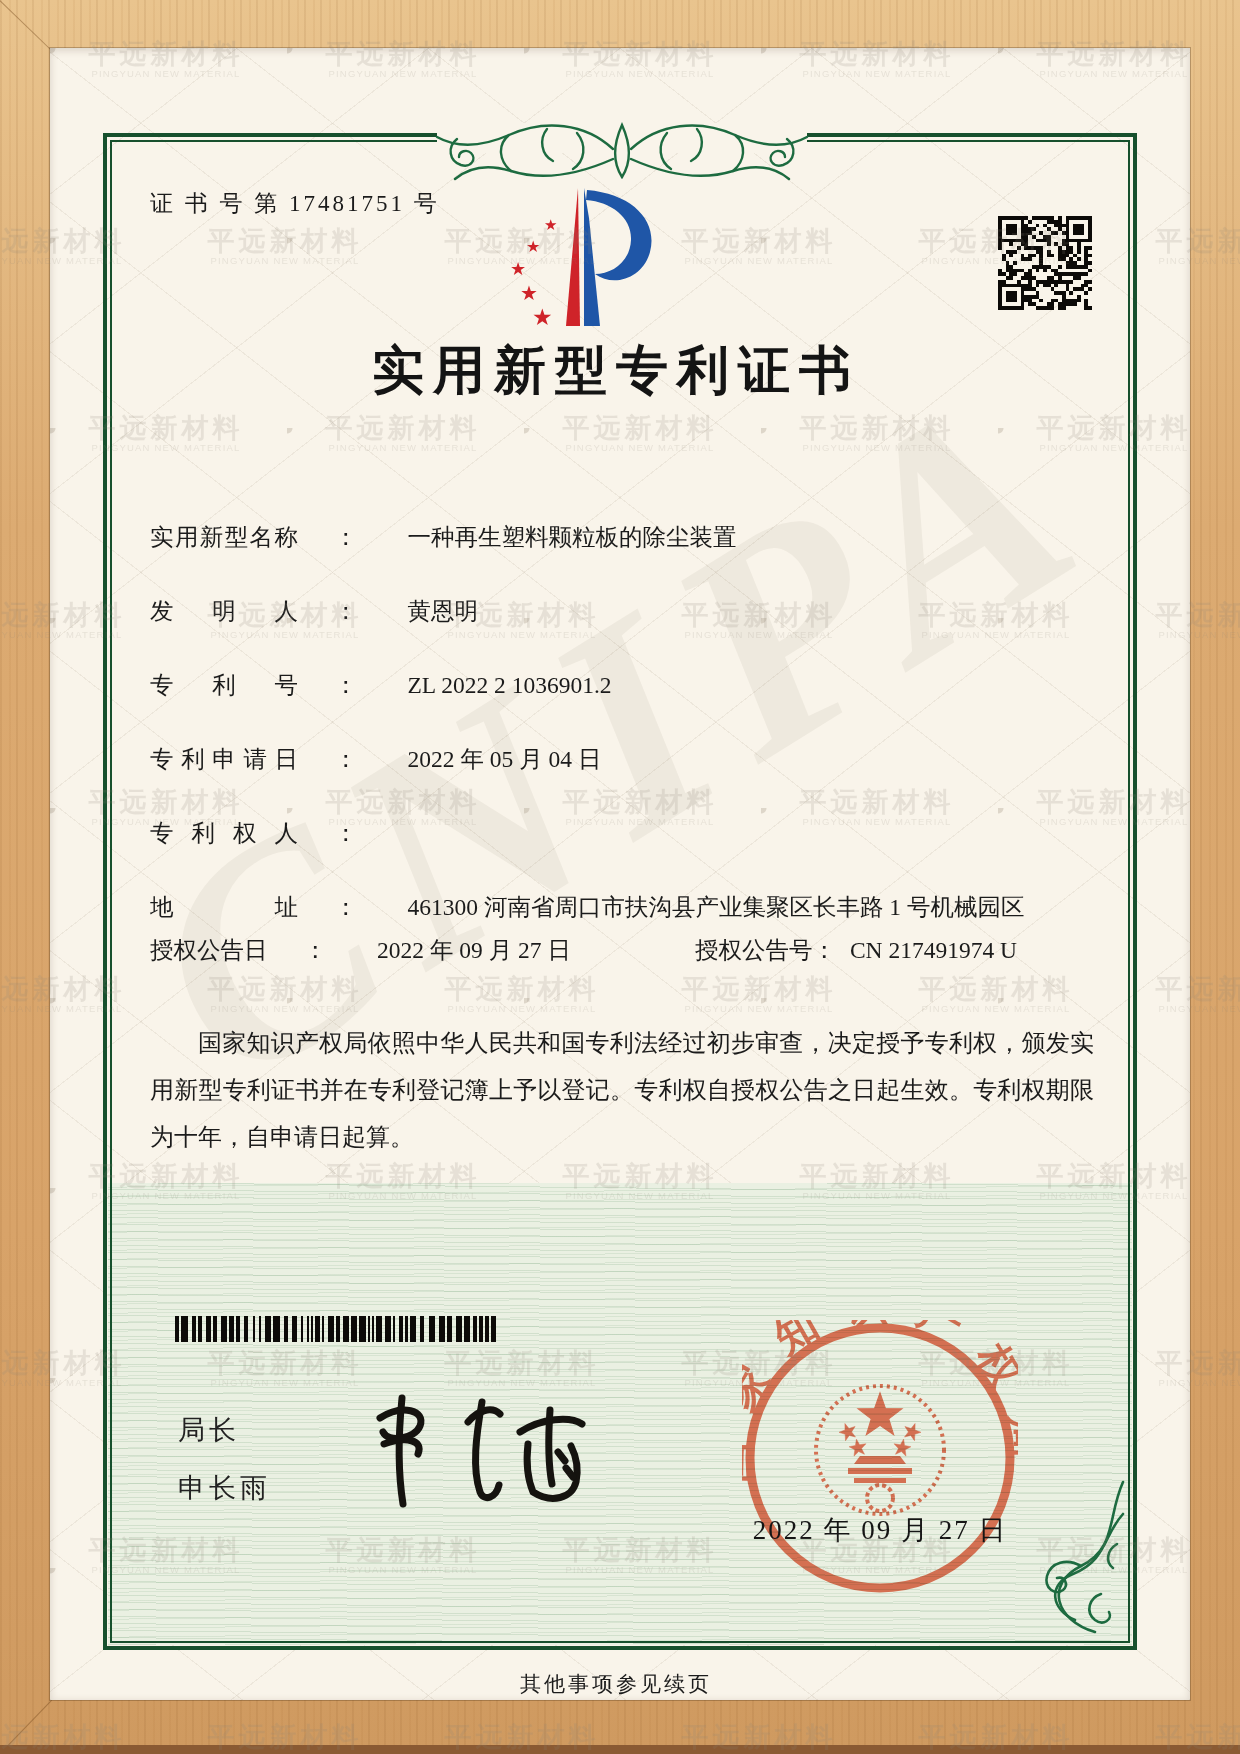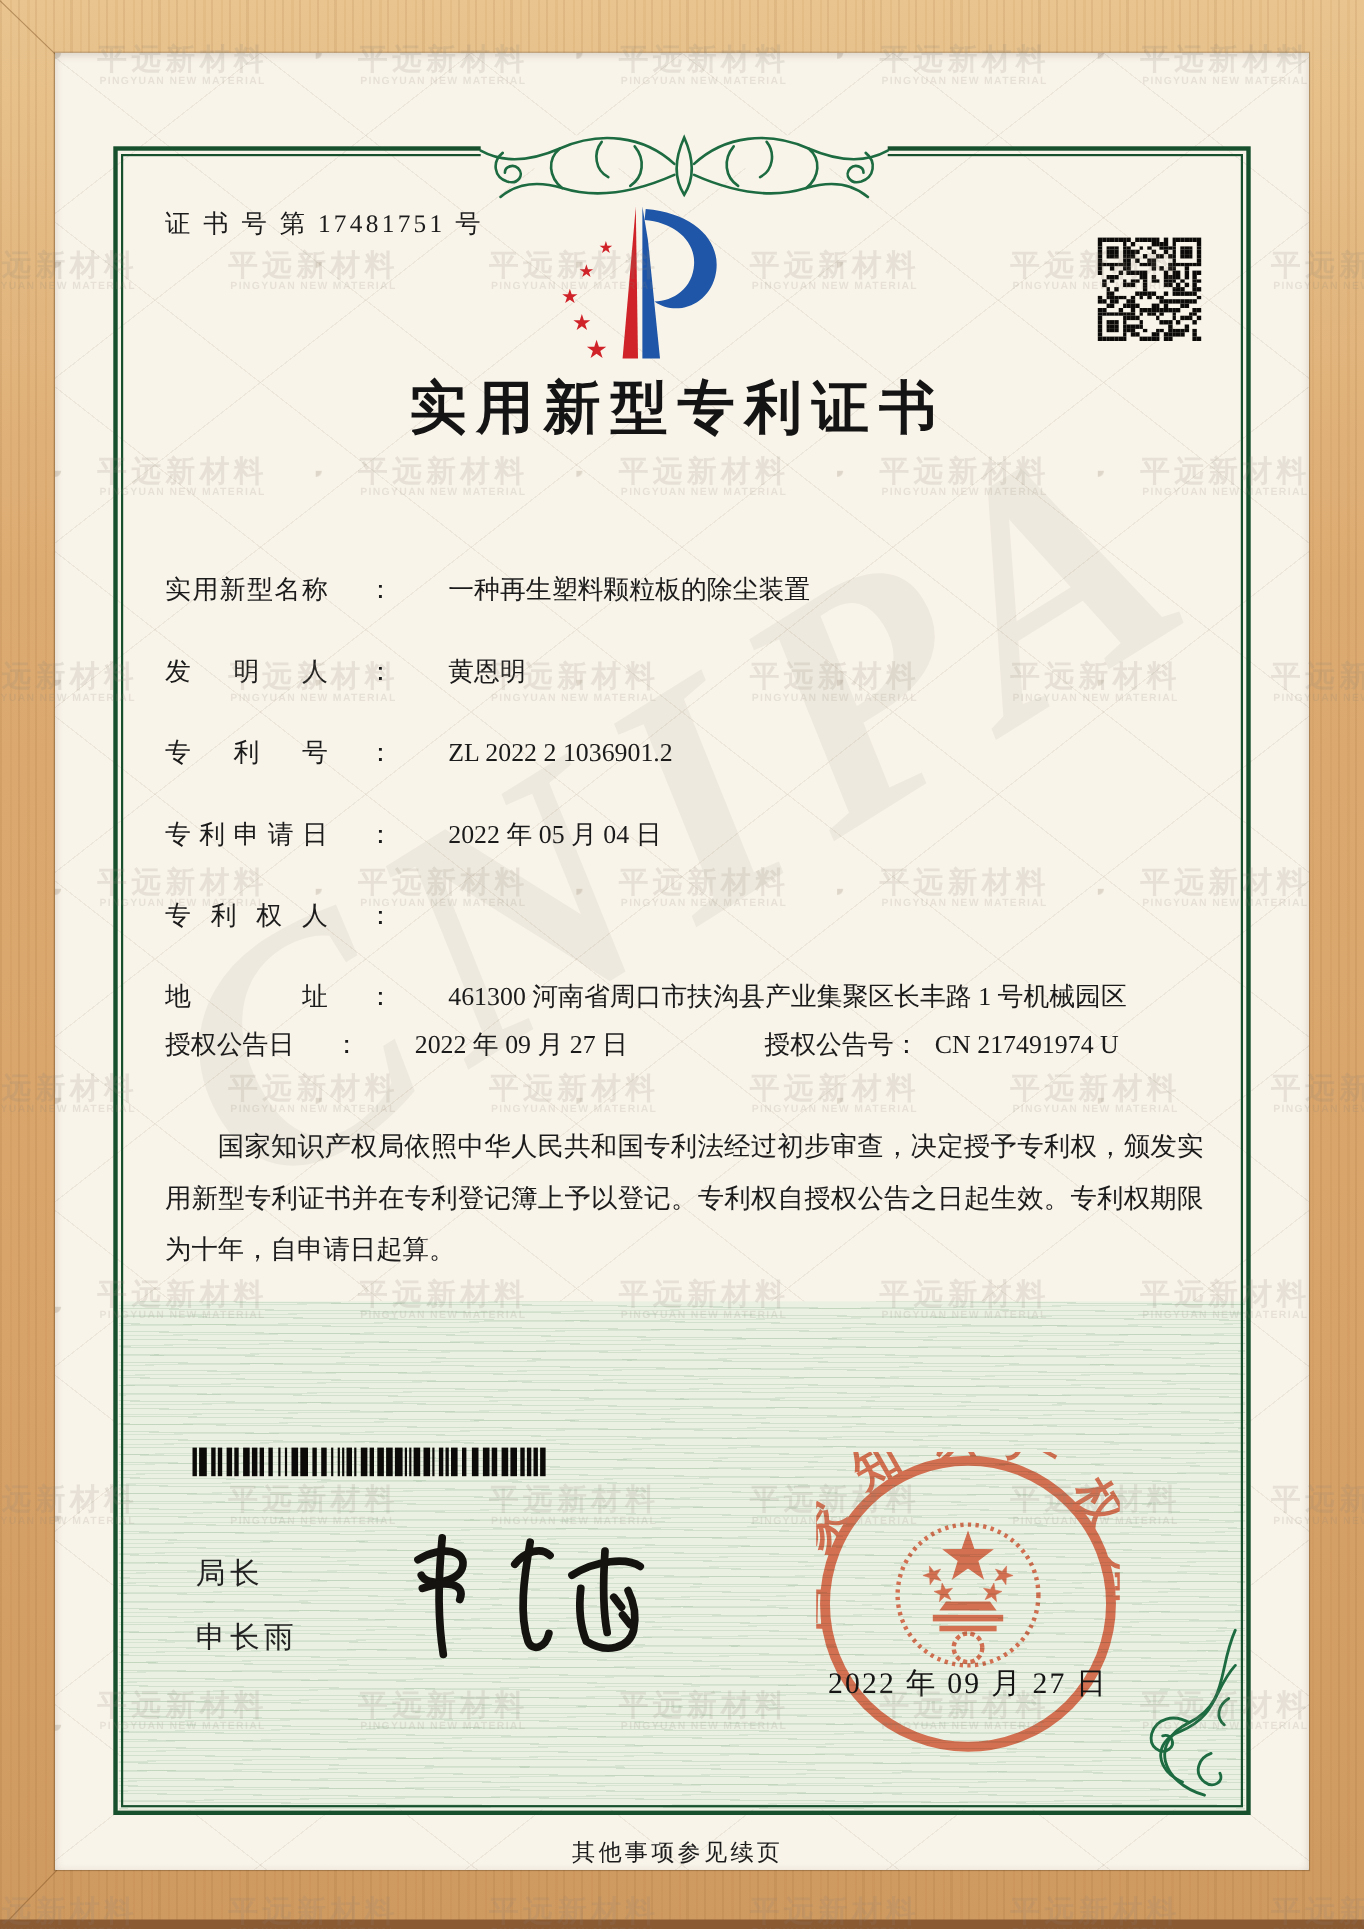--- a/index.html
+++ b/index.html
@@ -67,21 +67,21 @@
   .sig{position:absolute;left:368px;top:1388px;}
   .seal{position:absolute;left:742px;top:1320px;opacity:.9;mix-blend-mode:multiply;}
   .seal-date{position:absolute;left:742px;top:1512px;width:276px;text-align:center;
      font-size:27px;letter-spacing:2px;color:#151515;}
   .page-foot{position:absolute;left:103px;width:1026px;top:1605px;text-align:center;font-size:21px;letter-spacing:2px;}
   .cont-note{position:absolute;left:103px;width:1026px;top:1670px;text-align:center;font-size:21px;letter-spacing:3px;}
   
   .wm-layer{position:absolute;inset:0;pointer-events:none;z-index:50;}
   .wm{position:absolute;color:#8d8578;opacity:.17;text-align:center;font-family:"Liberation Sans",sans-serif;}
   .wm-cn{font-size:27px;font-weight:bold;letter-spacing:4px;line-height:28px;}
-  .wm-en{font-size:9.5px;font-weight:bold;letter-spacing:1.2px;line-height:12px;}
+  .wm-en{font-size:9.5px;font-weight:normal;letter-spacing:1.2px;line-height:12px;}
 </style>
 </head>
 <body>
 
 <div class="wood"></div>
 <div class="miter" style="left:0;top:0;transform:rotate(44deg);"></div>
 
 <div class="miter" style="left:0;bottom:0;transform:rotate(-46deg);"></div>
 
 <div class="wood-bottom-edge"></div>

